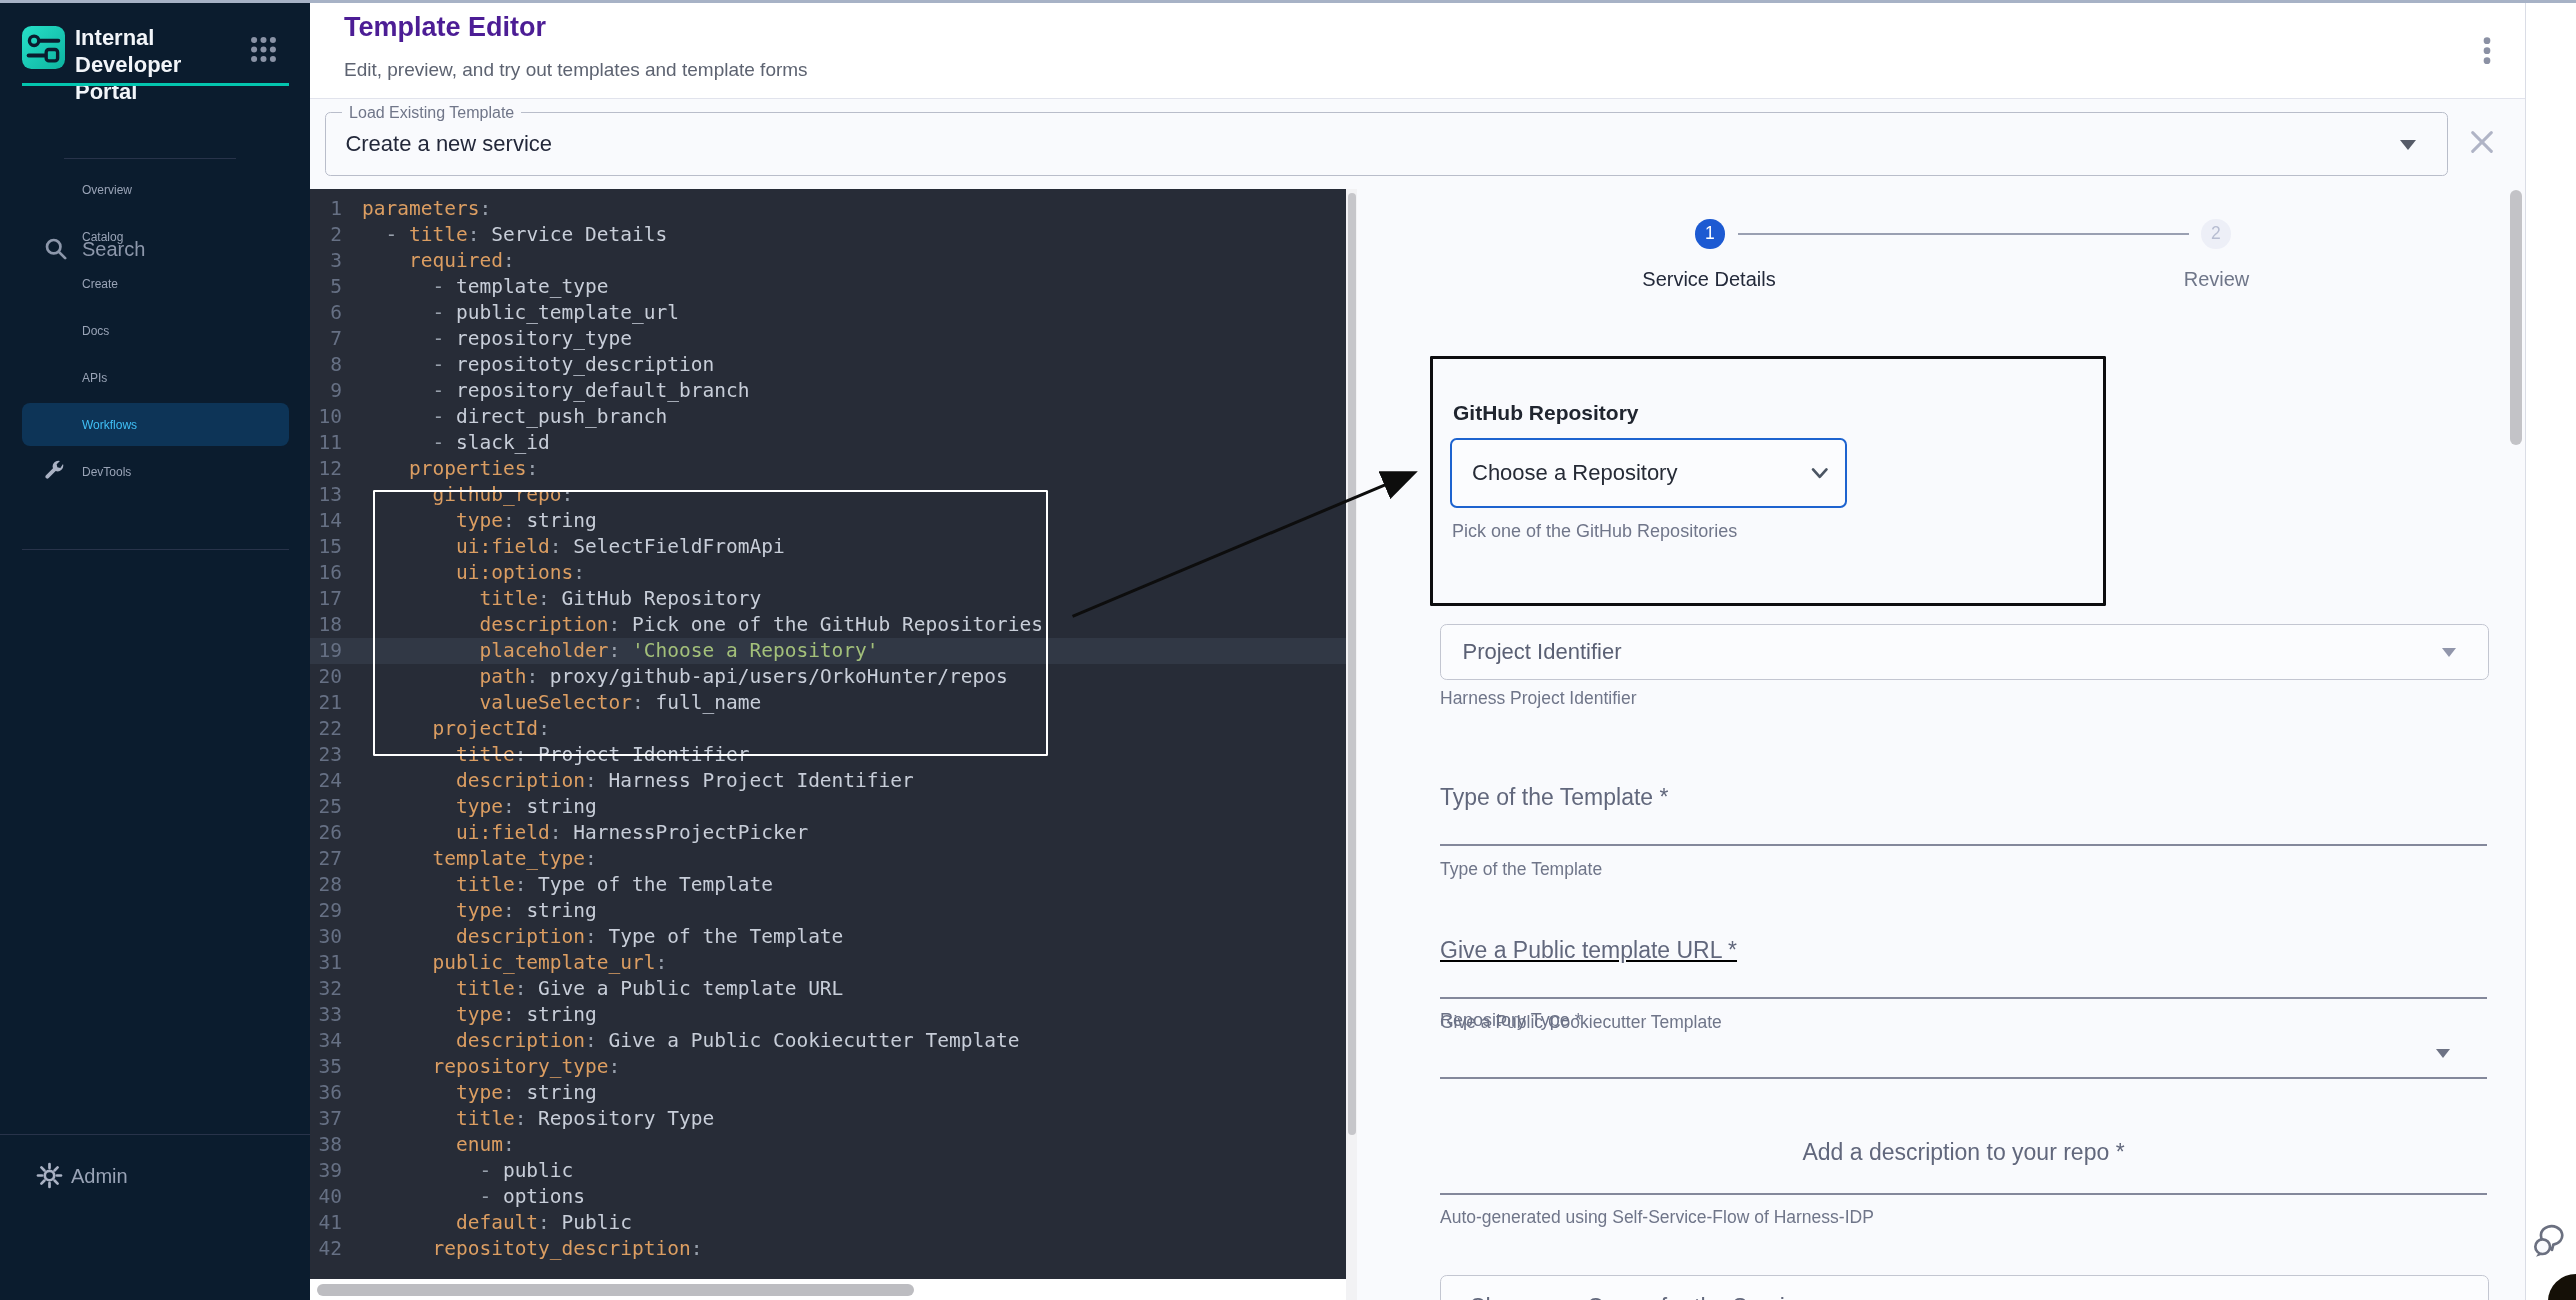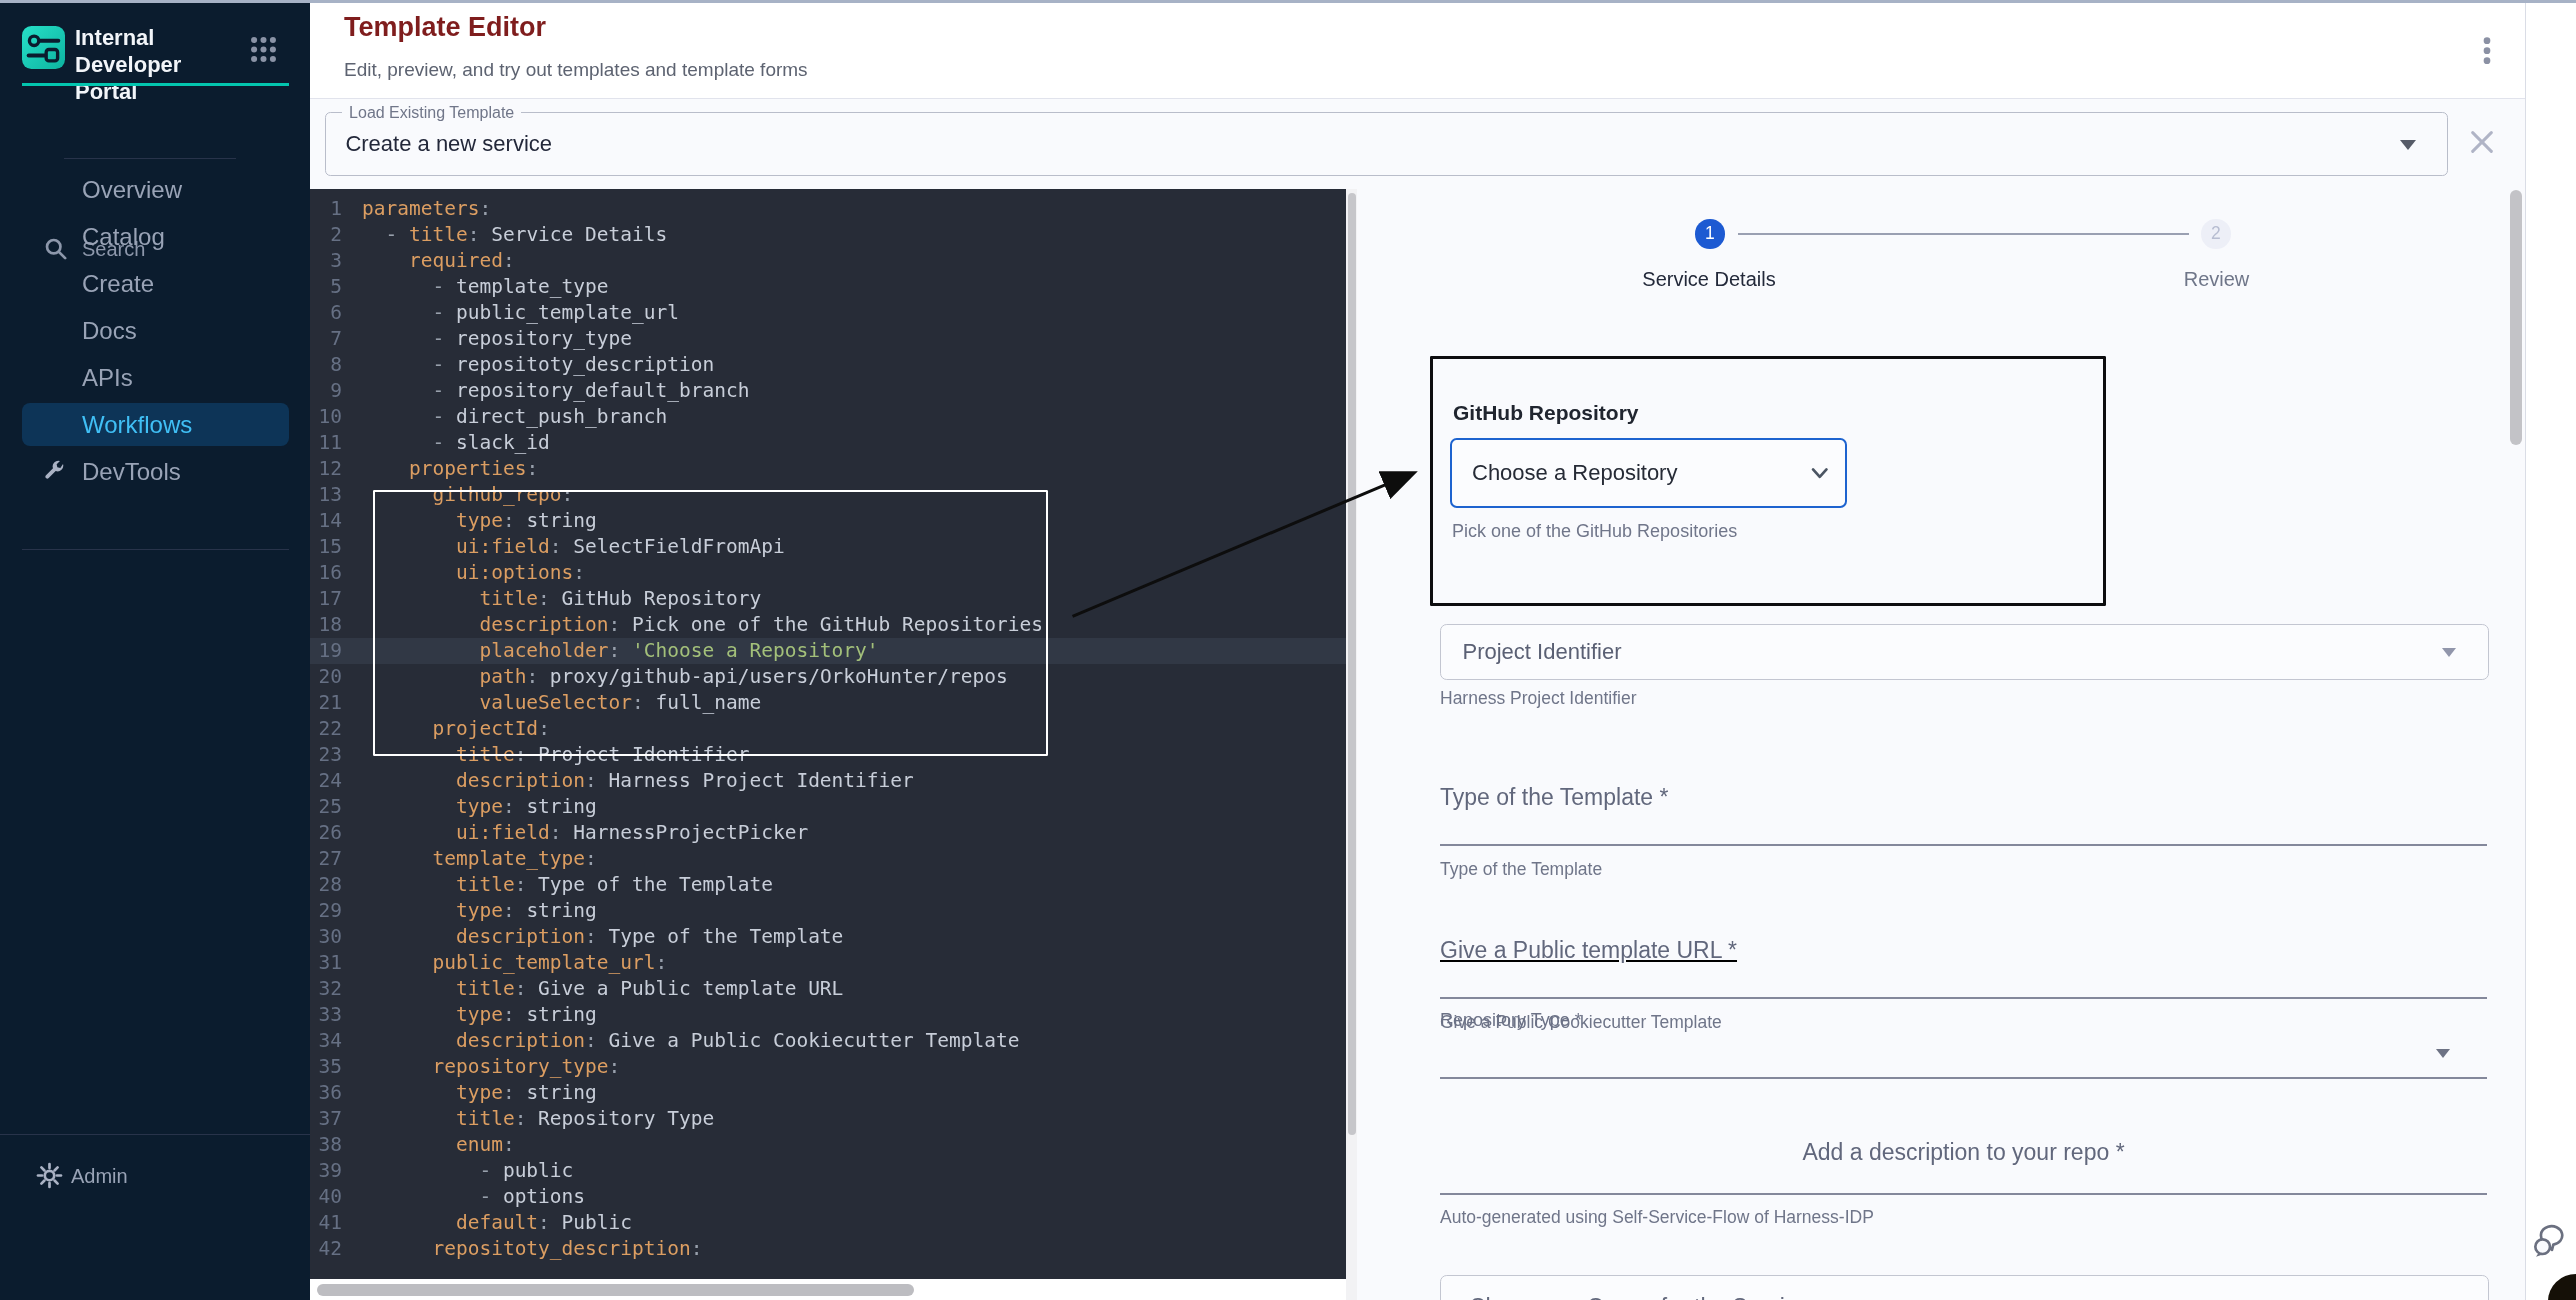--- a/index.html
+++ b/index.html
@@ -15,37 +15,37 @@
   #brand-logo{left:21.5px;top:26px;width:43px;height:43px;border-radius:9.4px;
     background:linear-gradient(135deg,#27e0c8,#0db3a0);}
   #brand-title{left:75px;top:24px;width:168px;font-size:22px;line-height:27px;font-weight:600;color:#f2f5f9;}
   #grid-icon{left:246px;top:32px;width:35px;height:35px;}
   #brand-divider{left:21.5px;top:83px;width:267px;height:2.7px;background:#03c5ae;}
   #search-item{left:0;top:115px;width:310px;height:38px;}
   #search-icon{left:43px;top:121px;width:25.5px;height:25.5px;}
   #search-label{left:82px;top:123px;font-size:20px;color:#8d97ab;}
   #search-divider{left:64px;top:158px;width:172px;height:1.3px;background:#28334a;}
   #nav{left:0;top:166px;width:310px;}
-  .nav-item{position:relative;height:47px;color:#99a3b6;font-size:24px;text-decoration:underline;}
+  .nav-item{position:relative;height:47px;color:#99a3b6;font-size:12px;text-decoration:underline;}
   .nav-item .lbl{position:absolute;left:82px;top:50%;transform:translateY(-50%);}
   .nav-item.active .bgpill{position:absolute;left:21.5px;right:21.5px;top:2px;bottom:2px;
     background:#0d3457;border-radius:8px;}
   .nav-item.active .lbl{color:#40bff5;z-index:2;}
   .nav-item .nav-ico{position:absolute;left:43px;top:50%;transform:translateY(-50%);width:24px;height:24px;}
   #admin-divider{left:21.5px;top:549px;width:267px;height:1.3px;background:#28334a;}
   #admin-item{left:0;top:576px;width:310px;height:47px;color:#99a3b6;font-size:20px;}
   #admin-icon{left:36px;top:586px;width:27px;height:27px;}
   #admin-label{left:71px;top:589px;}
   #help-divider{left:0;top:1134px;width:310px;height:1.3px;background:#28334a;}
   #help-item{left:0;top:1159px;width:310px;height:47px;color:#99a3b6;font-size:20px;}
   #user-item{left:0;top:1234px;width:310px;height:47px;color:#9aa4b7;font-size:20px;}
 
   
   #main-header{left:310px;top:0;width:2215px;height:98px;background:#ffffff;border-bottom:1.3px solid #e1e3ec;z-index:10;}
-  #page-title{left:34px;top:12px;font-size:27px;font-weight:700;color:#7f1d1d;}
+  #page-title{left:34px;top:12px;font-size:27px;font-weight:700;color:#4c1d95;}
   #page-subtitle{left:34px;top:59px;font-size:19px;color:#5d6371;}
   #kebab-icon{left:2167px;top:34px;width:20px;height:40px;}
 
   
   #content{left:310px;top:99px;width:2215px;height:1201px;background:#f9fafd;z-index:5;padding-left:32px;}
 
   
   #load-select{left:15.4px;top:13.4px;width:2121px;height:62px;border:1.3px solid #b9bdca;border-radius:5.4px;background:#f9fafd;}
   #load-label{position:absolute;left:16px;top:-9.4px;background:#f9fafd;padding:0 6.7px;font-size:16px;color:#707689;}
   #load-value{position:absolute;left:19px;top:50%;transform:translateY(-50%);font-size:22px;color:#23283a;}

